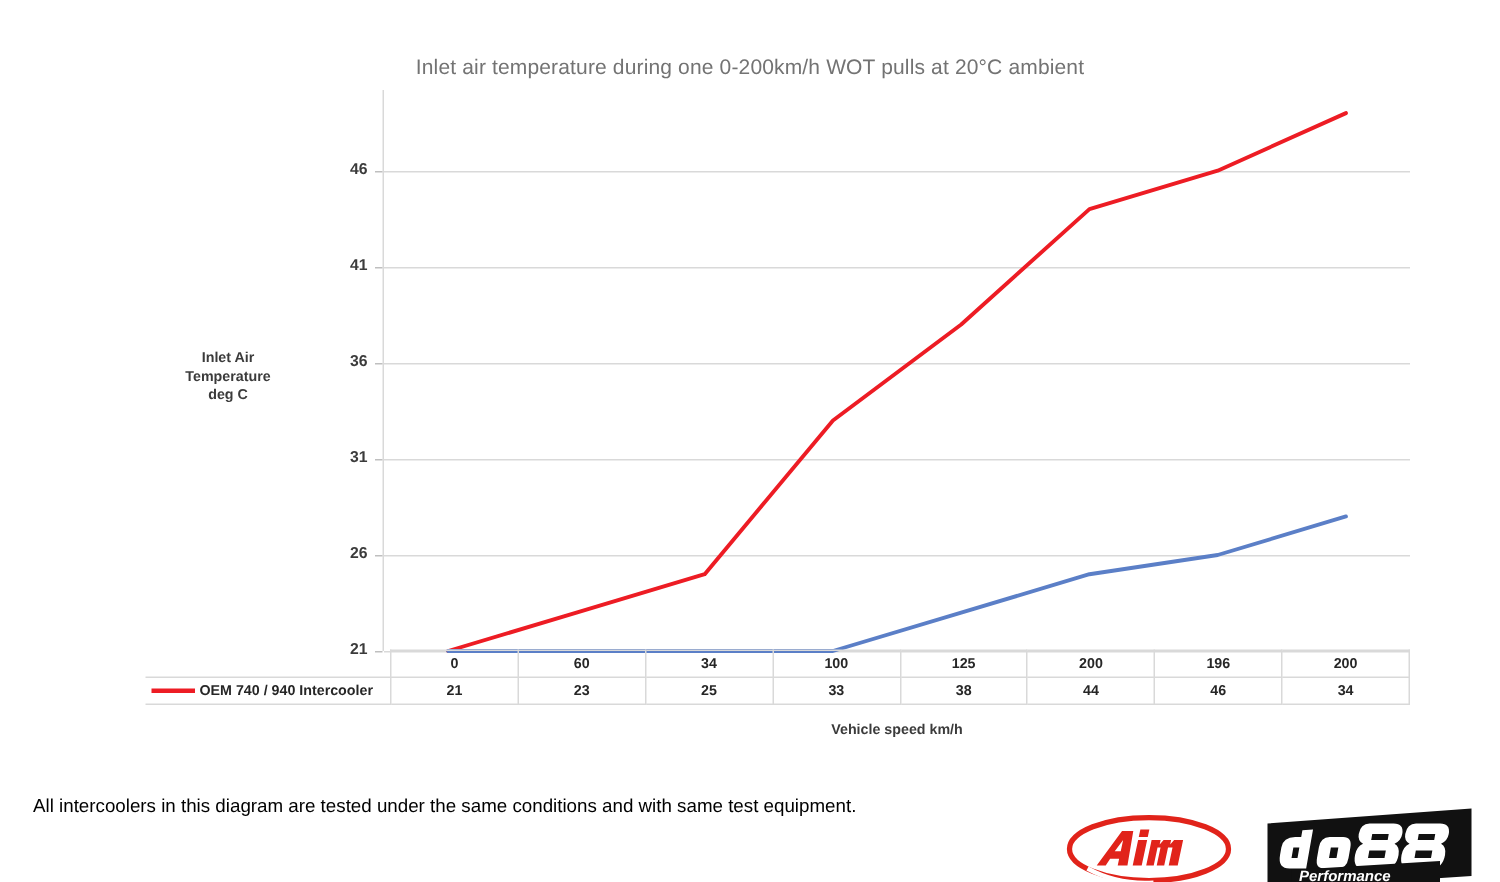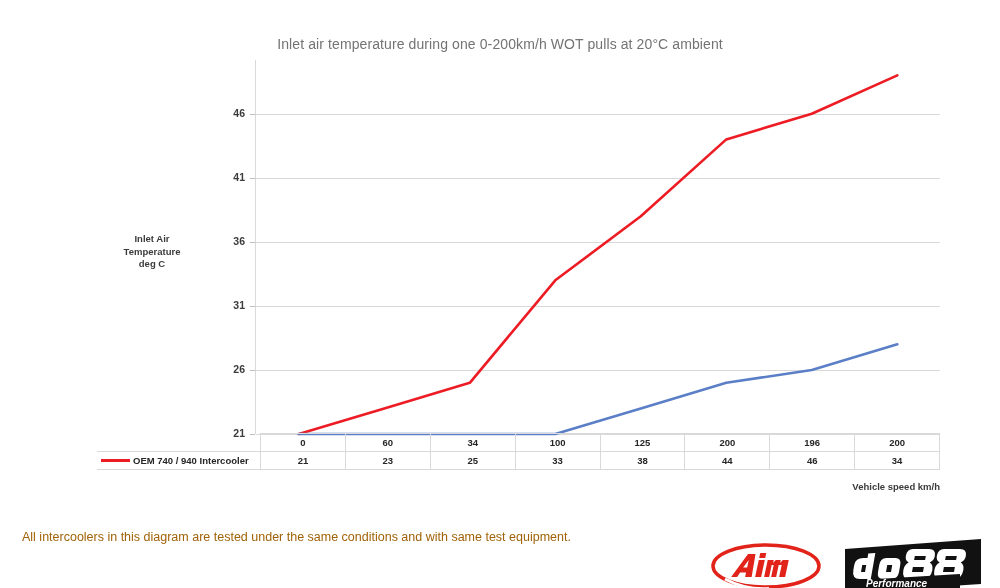--- a/index.html
+++ b/index.html
@@ -131,34 +131,34 @@
     flex: 0 0 auto;
   }
   .legend-text { font-size: 9.5px; font-weight: bold; }
 
   
   #x-axis-title {
     position: absolute;
     left: 256px;
     top: 481px;
     width: 684px;
-    text-align: right;
+    text-align: center;
     font-size: 9.5px;
     font-weight: bold;
     color: #3b3b3b;
   }
 
   
   #footer-note {
     position: absolute;
     left: 22px;
     top: 530px;
     font-size: 12.5px;
     line-height: 15px;
-    color: #a16207;
+    color: #000000;
   }
 
   
   #logo-row {
     position: absolute;
     left: 706px;
     top: 536px;
     width: 278px;
     height: 60px;
   }

